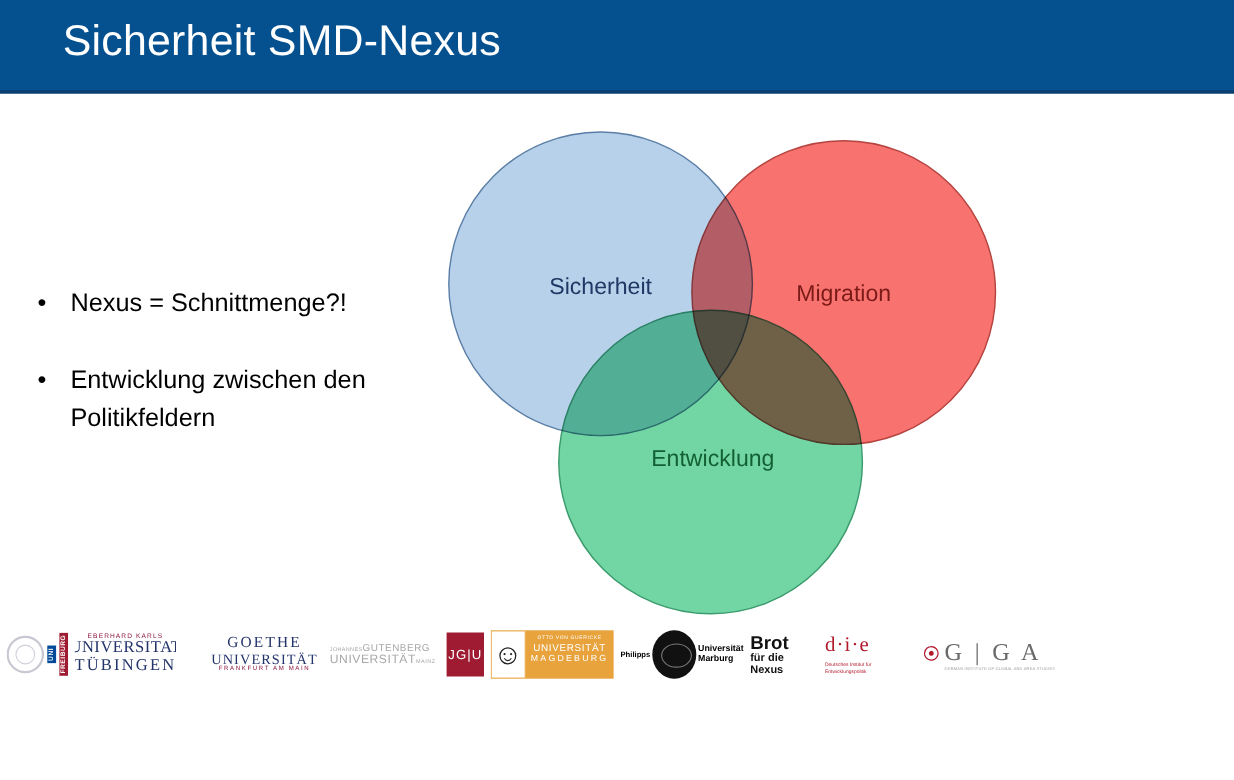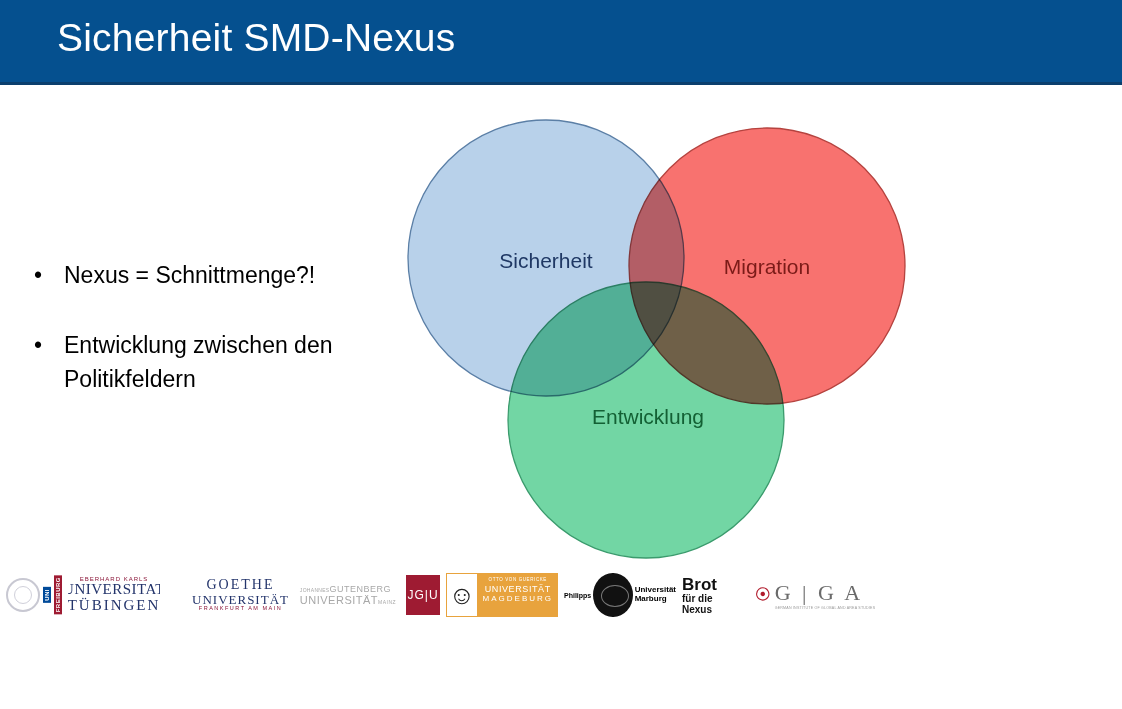--- a/index.html
+++ b/index.html
@@ -353,20 +353,26 @@
   </div>
 
 
   <div class="logo lg-brot">
     <div>
       <div class="b1">Brot</div>
       <div class="b2">für die Nexus</div>
     </div>
   </div>
 
+  <div class="logo lg-die">
+    <div>
+      <div class="d1">d·i·e</div>
+      <div class="d2">Deutsches Institut für Entwicklungspolitik</div>
+    </div>
+  </div>
 
   <div class="logo lg-giga">
     <div class="swoosh">⦿</div>
     <div class="gtext">
       <div class="g1">G | G A</div>
       <div class="g2">GERMAN INSTITUTE OF GLOBAL AND AREA STUDIES</div>
     </div>
   </div>
 
 </div>

